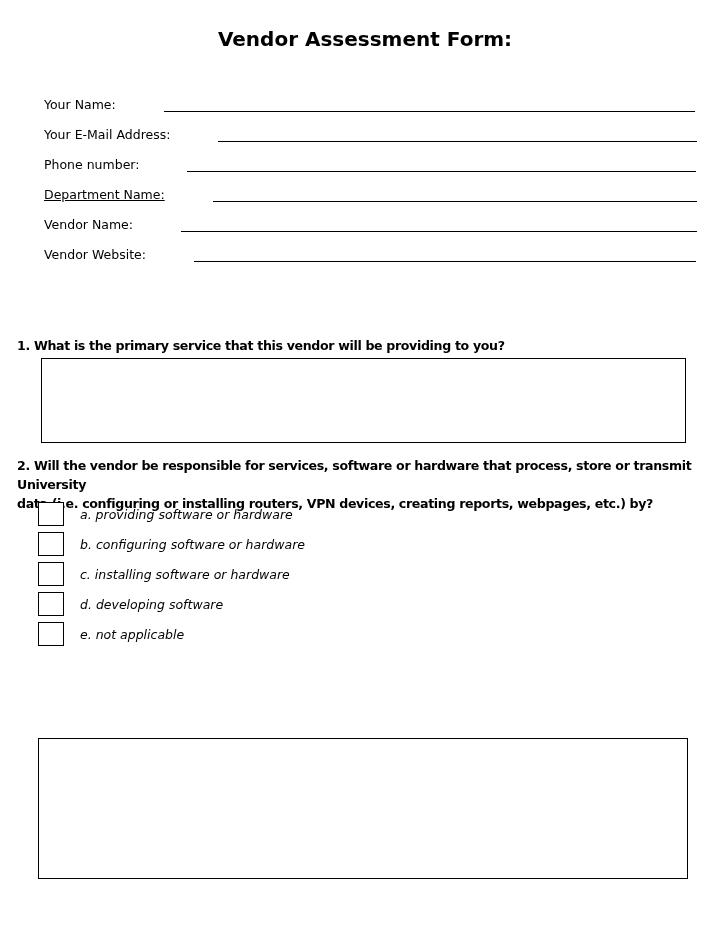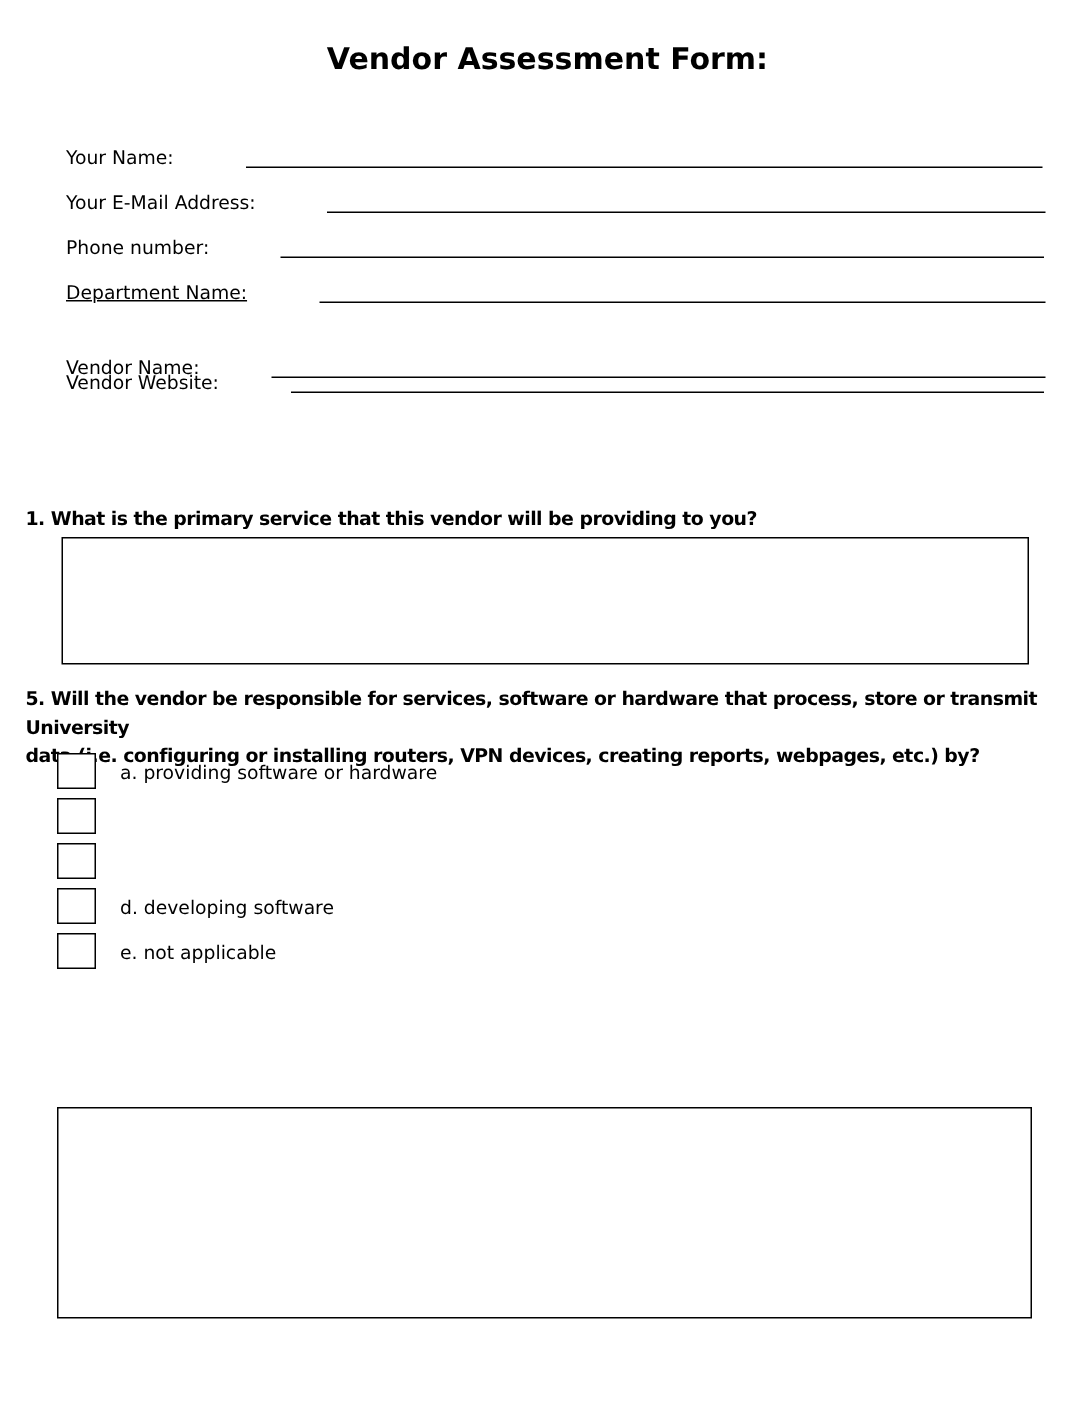--- a/index.html
+++ b/index.html
@@ -9,21 +9,21 @@
              font-family: "DejaVu Sans", sans-serif; font-weight: bold; font-size: 20px; letter-spacing: 0px; }
     .field-row { position: absolute; left: 44px; height: 18px; display: flex; align-items: center; gap: 44px; }
     .field-label { font-family: "DejaVu Sans", sans-serif; font-size: 12.5px; white-space: nowrap; padding-right: 4px; line-height: 16px; }
     .field-line { flex: 1; border: none; border-bottom: 1.5px solid #000; height: 14px; background: transparent;
                   outline: none; padding: 0; margin: 0 0 1px 0; font-size: 12px; }
     .question { position: absolute; left: 17px; font-family: "DejaVu Sans", sans-serif; font-weight: bold;
                 font-size: 12.6px; line-height: 19px; letter-spacing: -0.35px; }
     .box { position: absolute; border: 1.5px solid #000; box-sizing: border-box; background: #fff; resize: none; outline: none; padding: 4px; font-size: 12px; }
     .check-row { position: absolute; left: 38px; display: flex; align-items: center; height: 26px; }
     .checkbox { width: 26px; height: 24px; border: 1.5px solid #000; box-sizing: border-box; background: #fff; cursor: pointer; }
-    .check-label { margin-left: 16px; font-family: "DejaVu Sans", sans-serif; font-size: 12.5px; }
+    .check-label { margin-left: 16px; font-family: "DejaVu Sans", sans-serif; font-size: 12.5px; font-style: italic; }
   </style>
 </head>
 <body>
 
 <div class="title">Vendor Assessment Form:</div>
 
 <div class="field-row" style="top:96px; width:651px;">
   <span class="field-label">Your Name:</span>
   <input class="field-line" type="text" value="" style="">
 </div>
@@ -32,46 +32,48 @@
   <input class="field-line" type="text" value="" style="">
 </div>
 <div class="field-row" style="top:156px; width:652px;">
   <span class="field-label">Phone number:</span>
   <input class="field-line" type="text" value="" style="">
 </div>
 <div class="field-row" style="top:186px; width:653px;text-decoration:underline;">
   <span class="field-label">Department Name:</span>
   <input class="field-line" type="text" value="" style="">
 </div>
-<div class="field-row" style="top:216px; width:653px;margin-top:20px;">
+<div class="field-row" style="top:216px; width:653px;">
   <span class="field-label">Vendor Name:</span>
   <input class="field-line" type="text" value="" style="">
 </div>
 <div class="field-row" style="top:246px; width:652px;">
   <span class="field-label">Vendor Website:</span>
   <input class="field-line" type="text" value="" style="">
 </div>
 
 <div class="question" style="top:336px;">1. What is the primary service that this vendor will be providing to you?</div>
 <textarea class="box" style="top: 358px; left: 41px; width: 645px; height: 85px;"></textarea>
 
 <div class="question" style="top:456px;">
-  <div>5. Will the vendor be responsible for services, software or hardware that process, store or transmit University</div>
+  <div>2. Will the vendor be responsible for services, software or hardware that process, store or transmit University</div>
   <div>data (i.e. configuring or installing routers, VPN devices, creating reports, webpages, etc.) by?</div>
 </div>
 
 <div class="check-row" style="top:501px;">
   <div class="checkbox"></div>
   <span class="check-label">a. providing software or hardware</span>
 </div>
 <div class="check-row" style="top:531px;">
   <div class="checkbox"></div>
+  <span class="check-label">b. configuring software or hardware</span>
 </div>
 <div class="check-row" style="top:561px;">
   <div class="checkbox"></div>
+  <span class="check-label">c. installing software or hardware</span>
 </div>
 <div class="check-row" style="top:591px;text-align:right;">
   <div class="checkbox"></div>
   <span class="check-label">d. developing software</span>
 </div>
 <div class="check-row" style="top:621px;">
   <div class="checkbox"></div>
   <span class="check-label">e. not applicable</span>
 </div>
 

